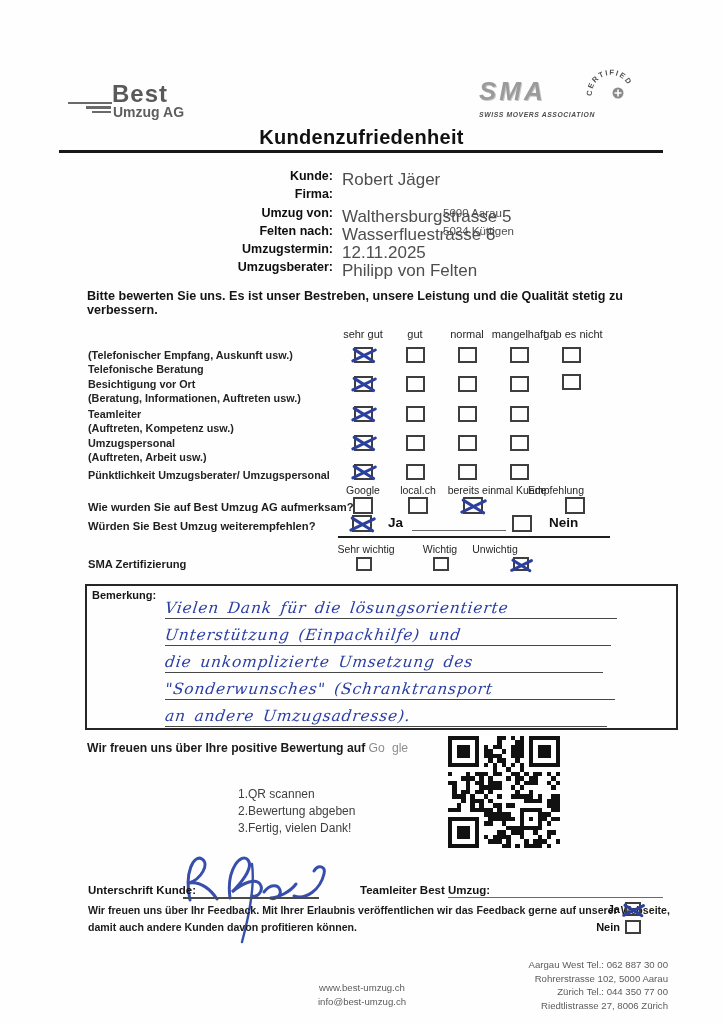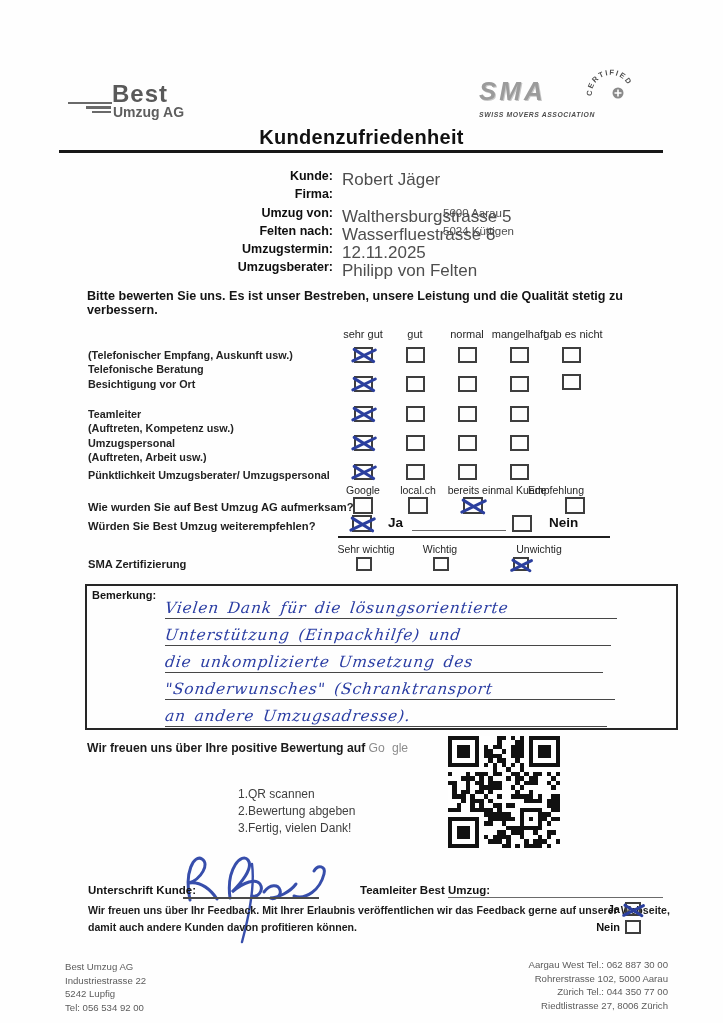--- a/index.html
+++ b/index.html
@@ -152,20 +152,21 @@
       <div>Telefonische Beratung</div>
     </div>
     <span class="cb checked" style="left:354px;top:347px;"></span>
     <span class="cb" style="left:406px;top:347px;"></span>
     <span class="cb" style="left:458px;top:347px;"></span>
     <span class="cb" style="left:510px;top:347px;"></span>
     <span class="cb" style="left:562px;top:347px;"></span>
 
     <div class="r-label" style="top:378px;">
       <div>Besichtigung vor Ort</div>
+      <div>(Beratung, Informationen, Auftreten usw.)</div>
     </div>
     <span class="cb checked" style="left:354px;top:376px;"></span>
     <span class="cb" style="left:406px;top:376px;"></span>
     <span class="cb" style="left:458px;top:376px;"></span>
     <span class="cb" style="left:510px;top:376px;"></span>
     <span class="cb" style="left:562px;top:374px;"></span>
 
     <div class="r-label" style="top:408px;">
       <div>Teamleiter</div>
       <div>(Auftreten, Kompetenz usw.)</div>
@@ -211,21 +212,21 @@
     <span class="janein" style="left:388px;top:515px;">Ja</span>
     <span class="thin-line" style="left:412px;top:530px;width:94px;"></span>
     <span class="cb cb-md" style="left:512px;top:515px;"></span>
     <span class="janein" style="left:549px;top:515px;">Nein</span>
     <span class="thick-rule" style="left:338px;top:536px;width:272px;"></span>
   </div>
 
   <div>
     <span class="col-head" style="left:366px;top:543px;font-size:10.5px;">Sehr wichtig</span>
     <span class="col-head" style="left:440px;top:543px;font-size:10.5px;">Wichtig</span>
-    <span class="col-head" style="left:539px;top:543px;font-size:10.5px;">Unwichtig</span>
+    <span class="col-head" style="left:495px;top:543px;font-size:10.5px;">Unwichtig</span>
     <span class="q-label" style="top:558px;">SMA Zertifizierung</span>
     <span class="cb cb-sm" style="left:356px;top:557px;"></span>
     <span class="cb cb-sm" style="left:433px;top:557px;"></span>
     <span class="cb cb-sm checked" style="left:513px;top:557px;"></span>
   </div>
 
   <div class="abs remarks">
     <span class="remarks-label">Bemerkung:</span>
     <div class="hand-line" style="top:6px;">
         <span class="hand">Vielen Dank für die lösungsorientierte</span>
@@ -494,25 +495,23 @@
   <span class="sig-label" style="left:360px;top:884px;">Teamleiter Best Umzug:</span>
   <span class="sig-line" style="left:448px;top:897px;width:215px;background:#6a6a6a;height:1.2px;"></span>
 
   <span class="consent" style="top:904px;">Wir freuen uns über Ihr Feedback. Mit Ihrer Erlaubnis veröffentlichen wir das Feedback gerne auf unserer Webseite,</span>
   <span class="consent" style="top:921px;">damit auch andere Kunden davon profitieren können.</span>
   <span class="yn-label" style="left:592px;top:903px;width:28px;">Ja</span>
   <span class="cb cb-sm checked" style="left:625px;top:902px;"></span>
   <span class="yn-label" style="left:592px;top:921px;width:28px;">Nein</span>
   <span class="cb cb-sm" style="left:625px;top:920px;"></span>
 
-  <div class="footer-block f-left">
-    <div>Best Umzug AG</div>
-    <div>Industriestrasse 22</div>
-    <div>5242 Lupfig</div>
-    <div>Tel: 056 534 92 00</div>
+  <div class="footer-block f-center">
+    <div>www.best-umzug.ch</div>
+    <div>info@best-umzug.ch</div>
   </div>
   <div class="footer-block f-right">
     <div>Aargau West Tel.: 062 887 30 00</div>
     <div>Rohrerstrasse 102, 5000 Aarau</div>
     <div>Zürich Tel.: 044 350 77 00</div>
     <div>Riedtlistrasse 27, 8006 Zürich</div>
   </div>
 
 </div>
 

